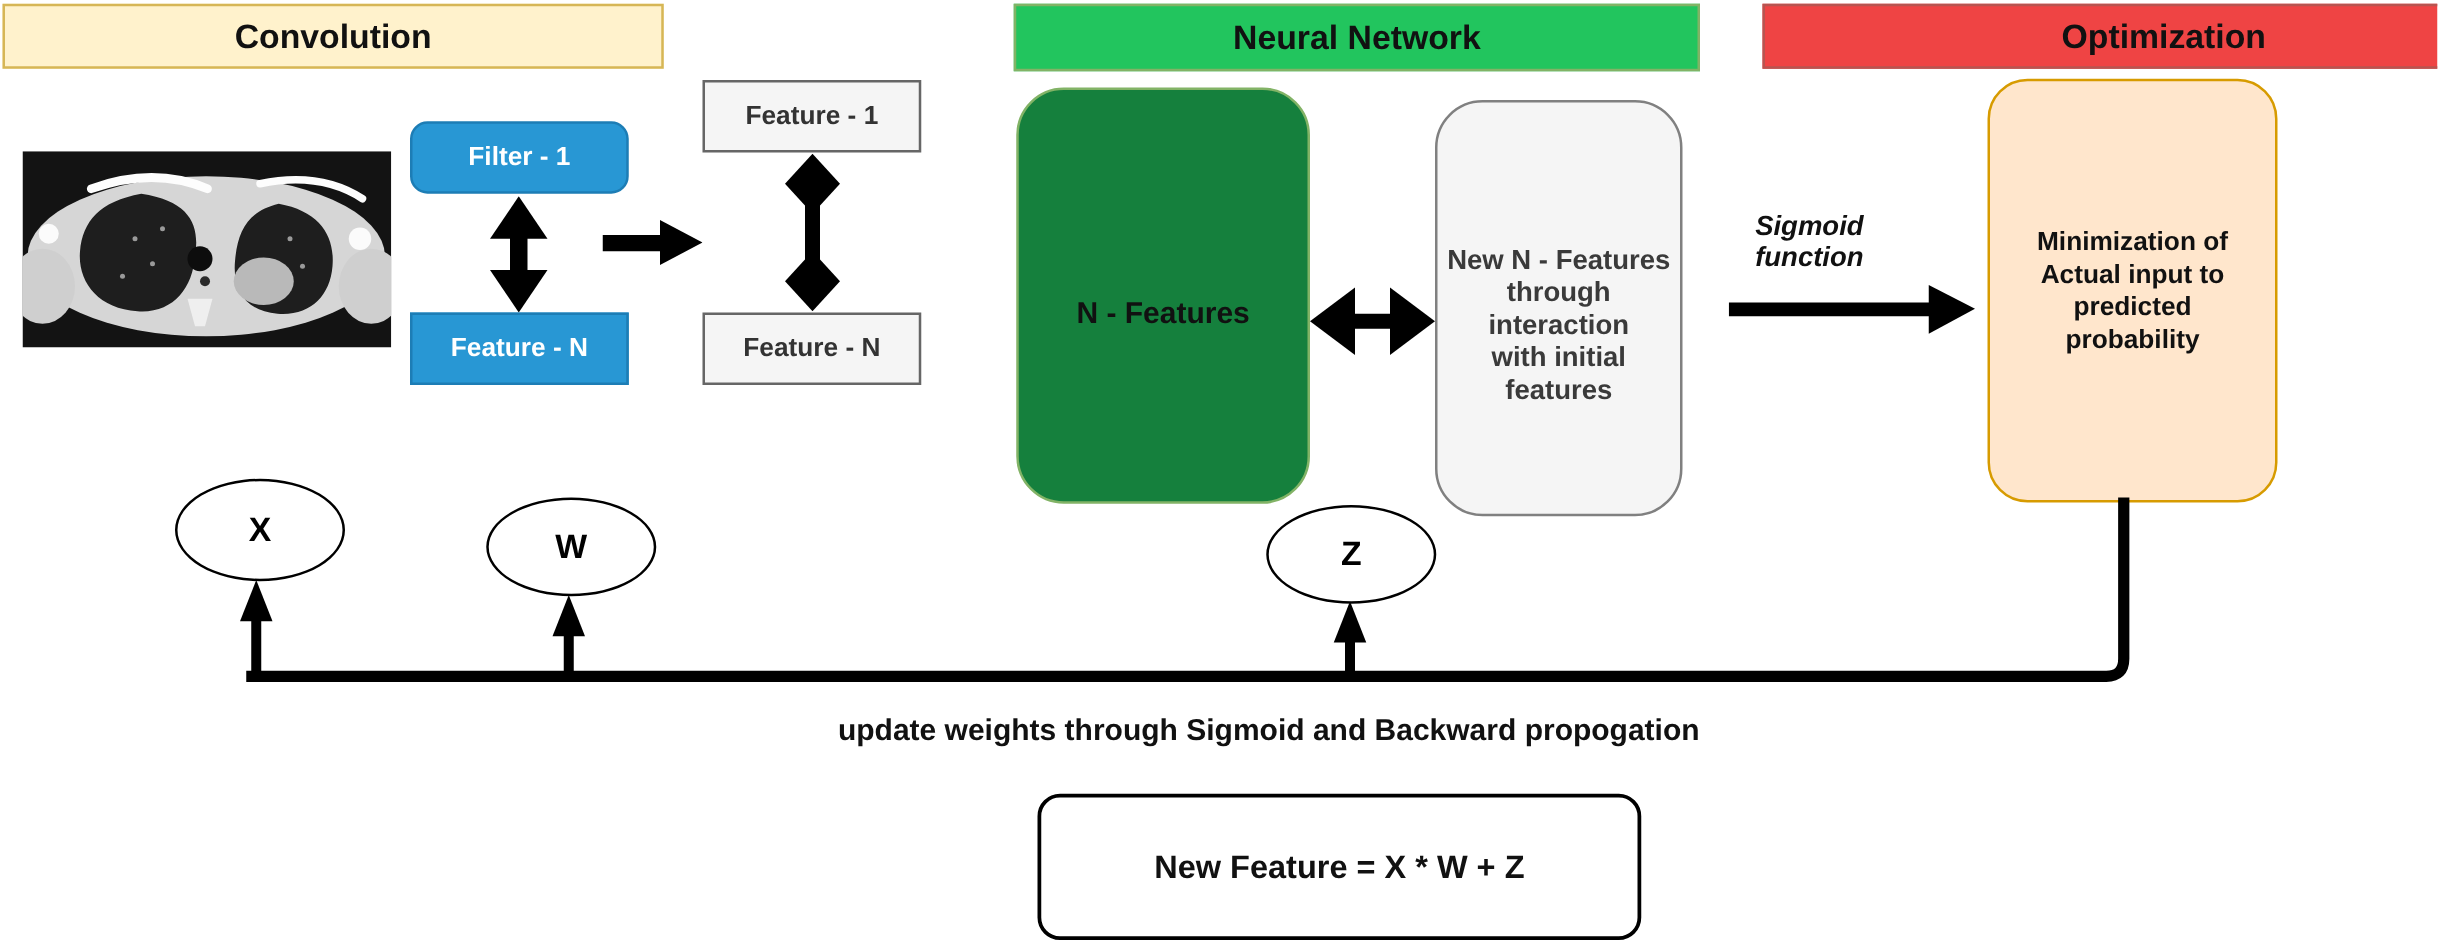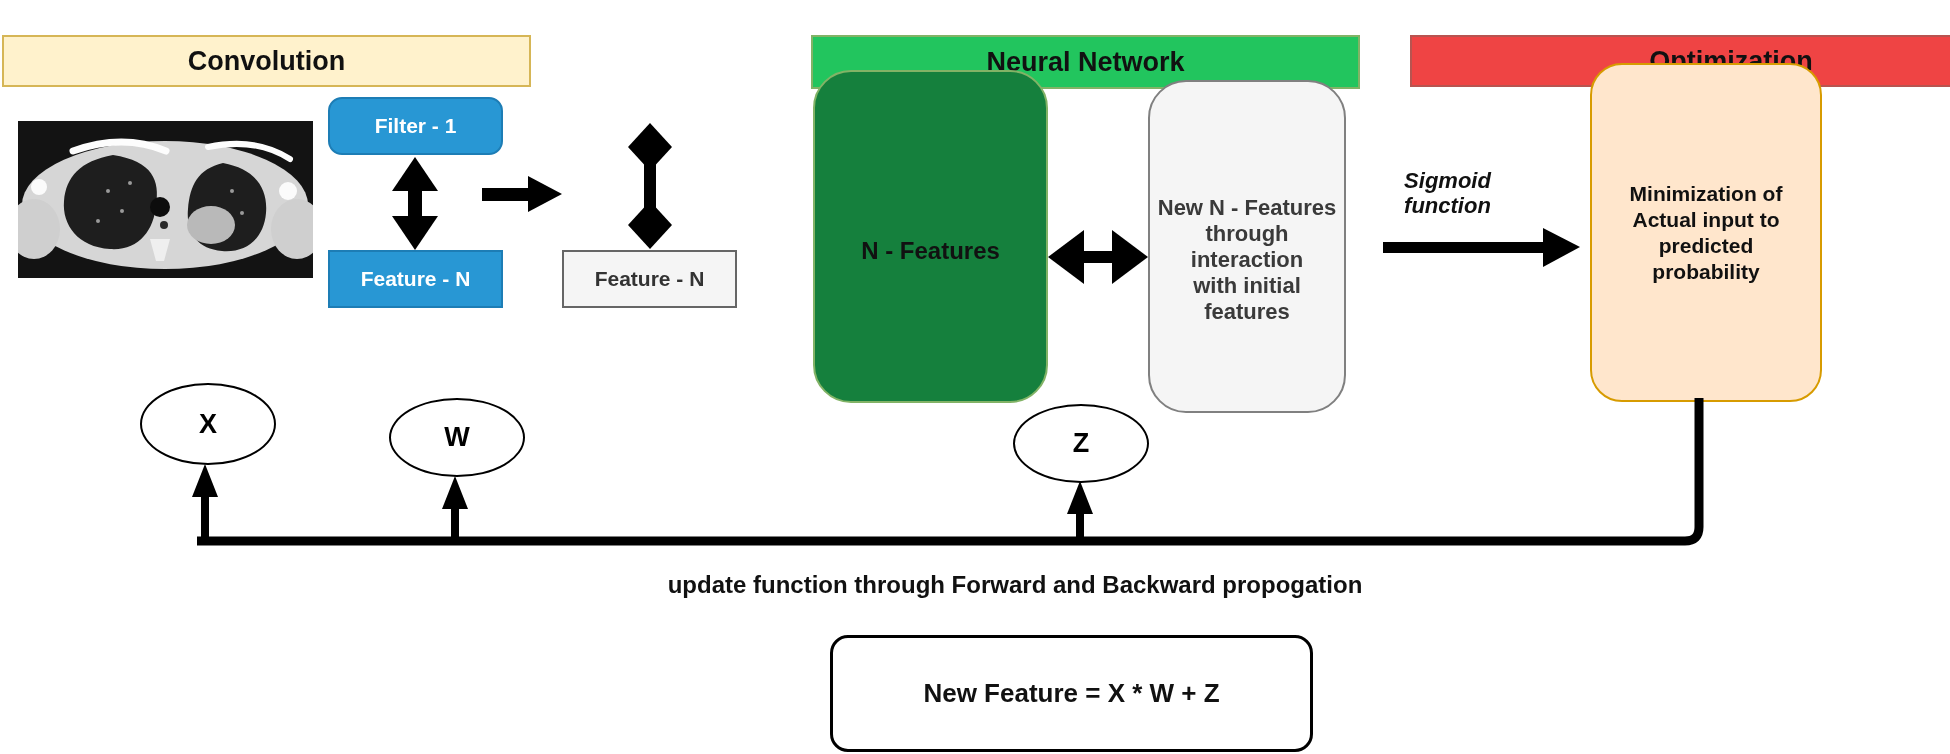--- a/index.html
+++ b/index.html
@@ -3,21 +3,21 @@
 <meta charset="utf-8">
 <style>
   html,body{margin:0;padding:0;background:#ffffff;}
   .canvas{
     position:relative;width:1950px;height:754px;background:#ffffff;overflow:hidden;
     font-family:"Liberation Sans","DejaVu Sans",sans-serif;color:#1a1a1a;
   }
   .abs{position:absolute;box-sizing:border-box;}
   .hdr{
     display:flex;align-items:center;justify-content:center;
-    font-size:27px;font-weight:700;color:#111;margin-top:32px;
+    font-size:27px;font-weight:700;color:#111;
   }
   .hdr.conv{left:2px;top:3px;width:529px;height:52px;background:#fff2cc;border:2px solid #d6b656;}
   .hdr.nn{left:811px;top:3px;width:549px;height:54px;background:#22c55e;border:2px solid #82b366;}
   .hdr.opt{left:1410px;top:3px;width:642px;height:52px;background:#ef4444;border:2px solid #b85450;}
 
   .filterbox{
     width:175px;height:58px;background:#2897d4;border:2px solid #1d7db5;
     display:flex;align-items:center;justify-content:center;
     color:#ffffff;font-size:21px;font-weight:700;
   }
@@ -98,20 +98,23 @@
     <rect x="18" y="20" width="14" height="53" fill="#000"></rect>
     <polygon points="25,0 2,34 48,34" fill="#000"></polygon>
     <polygon points="25,93 2,59 48,59" fill="#000"></polygon>
   </svg>
 
   <svg class="abs" style="left:482px;top:174px;" width="80" height="40" viewBox="0 0 80 40">
     <rect x="0" y="14" width="52" height="13" fill="#000"></rect>
     <polygon points="80,20 46,2 46,38" fill="#000"></polygon>
   </svg>
 
+  <div class="abs featurebox" style="left:562px;top:64px;">
+    <span>Feature - 1</span>
+  </div>
   <div class="abs featurebox" style="left:562px;top:250px;">
     <span>Feature - N</span>
   </div>
 
   <svg class="abs" style="left:624px;top:123px;" width="52" height="126" viewBox="0 0 52 126">
     <rect x="20" y="18" width="12" height="90" fill="#000"></rect>
     <polygon points="26,0 48,24 26,48 4,24" fill="#000"></polygon>
     <polygon points="26,78 48,102 26,126 4,102" fill="#000"></polygon>
   </svg>
 
@@ -158,19 +161,19 @@
   <div class="abs ellipse" style="left:140px;top:383px;width:136px;height:82px;">
     <span>X</span>
   </div>
   <div class="abs ellipse" style="left:389px;top:398px;width:136px;height:79px;">
     <span>W</span>
   </div>
   <div class="abs ellipse" style="left:1013px;top:404px;width:136px;height:79px;">
     <span>Z</span>
   </div>
 
-  <div class="abs lbl caption">update function through Forward and Backward propogation</div>
+  <div class="abs lbl caption">update weights through Sigmoid and Backward propogation</div>
 
   <div class="abs formulabox">
     <div>New Feature = X * W +  Z</div>
   </div>
 
 </div>
 
 </body></html>

